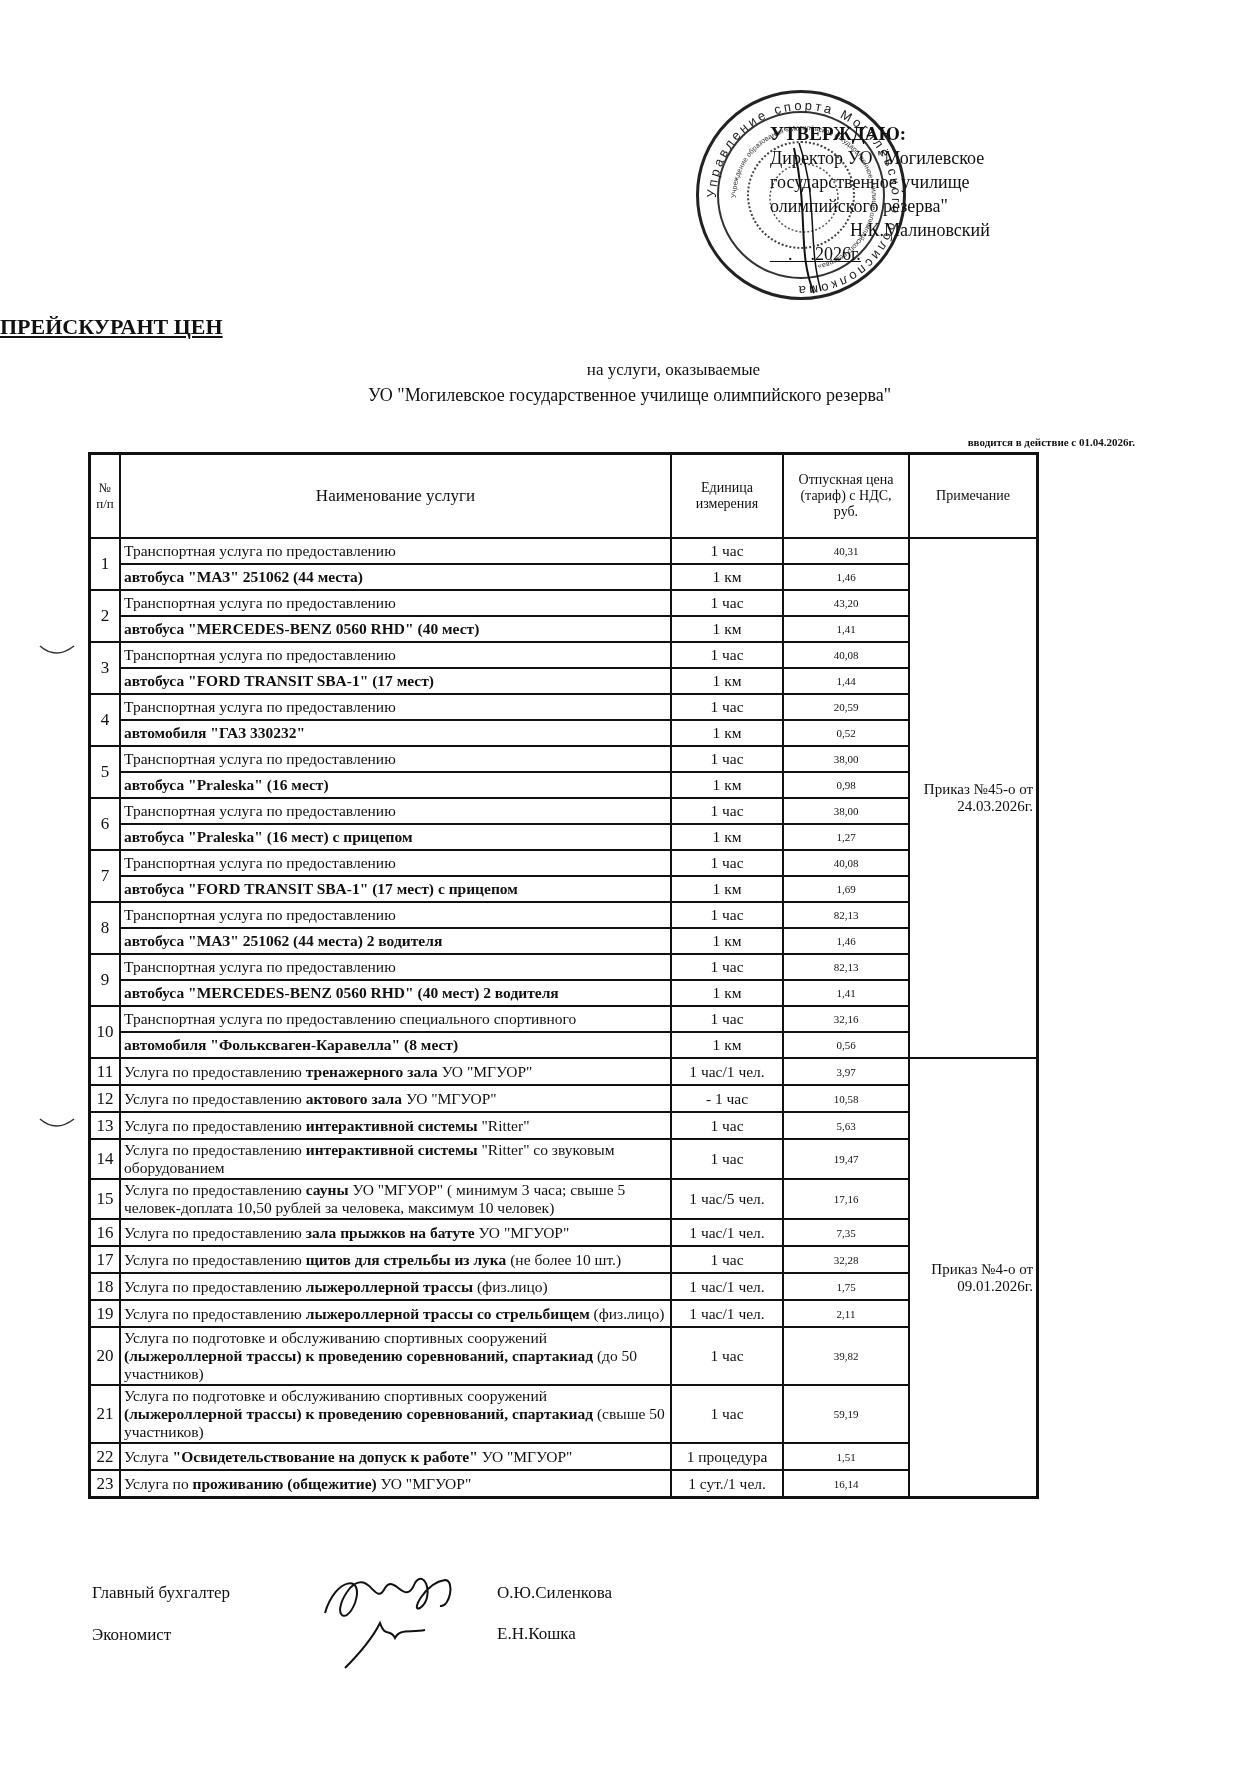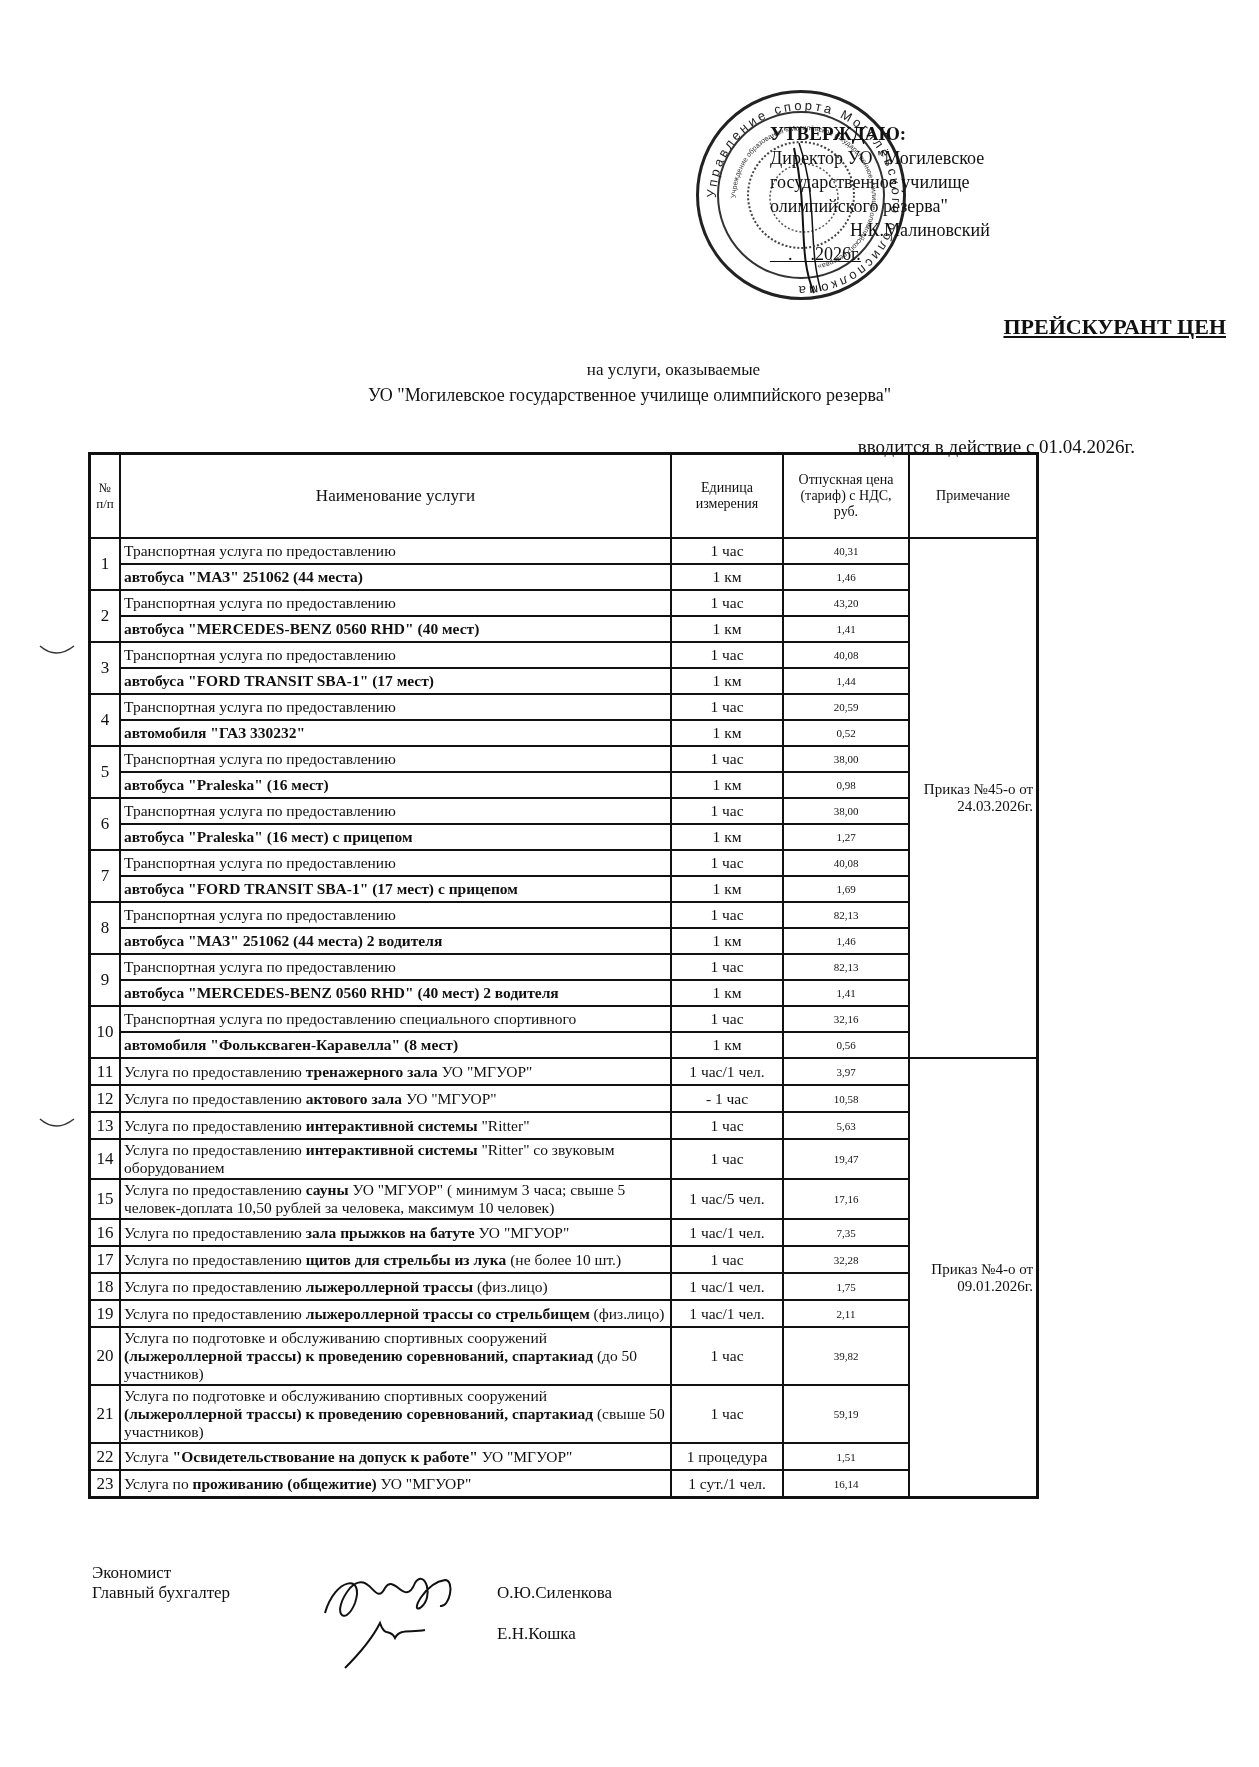--- a/index.html
+++ b/index.html
@@ -9,25 +9,25 @@
            border:3px solid #222; box-sizing:border-box; }
   .stamp::before { content:""; position:absolute; left:18px; top:18px; right:18px; bottom:18px;
            border-radius:50%; border:2px solid #333; }
   .stamp::after { content:""; position:absolute; left:48px; top:48px; right:48px; bottom:48px;
            border-radius:50%; border:2px dotted #444; }
   .stamp-text { position:absolute; left:0; top:0; width:210px; height:210px; }
   .approve { position:absolute; left:770px; top:122px; font-size:18px; line-height:24px; }
   .approve .h { font-weight:bold; font-size:19px; }
   .approve .line { white-space:nowrap; }
   .approve .date { text-decoration:underline; }
-  .title { position:absolute; left:0; width:1226px; top:314px; text-align:right;
+  .title { position:absolute; left:0; width:1226px; top:314px; text-align:left;
            font-weight:bold; font-size:22px; text-decoration:underline; }
   .sub1 { position:absolute; left:0; width:1259px; top:360px; text-align:center; font-size:17px;padding-left:44px; }
   .sub2 { position:absolute; left:0; width:1259px; top:385px; text-align:center; font-size:18px; }
-  .effective { position:absolute; right:124px; top:436px; font-size:19px; font-weight:normal; }
+  .effective { position:absolute; right:124px; top:436px; font-size:11px; font-weight:bold; }
   table.prices { position:absolute; left:88px; top:452px; width:951px; border-collapse:collapse;
            border:3px solid #111; font-size:15.5px; }
   table.prices th, table.prices td { border:2px solid #111; padding:1px 3px; }
   table.prices th { font-weight:normal; font-size:14px; height:80px; }
   th.c-name { font-size:17px !important; }
   td.num { text-align:center; width:22px; font-size:17px; }
   td.name { text-align:left; }
   td.unit { text-align:center; width:104px;margin-left:41px; }
   td.price { text-align:center; width:118px; font-size:11px; }
   td.note { text-align:right; width:120px; font-size:15px; vertical-align:middle; }
@@ -272,21 +272,21 @@
         <td class="num">23</td>
         <td class="name"><span>Услуга по </span><span class="b">проживанию (общежитие)</span><span> УО "МГУОР"</span></td>
         <td class="unit">1 сут./1 чел.</td>
         <td class="price">16,14</td>
       </tr>
     </tbody>
 </table>
 
 <div class="sig" style="left:92px;top:1583px">Главный  бухгалтер</div>
 <div class="sig" style="left:497px;top:1583px">О.Ю.Силенкова</div>
-<div class="sig" style="left:92px;top:1563px">Экономист</div>
+<div class="sig" style="left:92px;top:1625px">Экономист</div>
 <div class="sig" style="left:497px;top:1624px">Е.Н.Кошка</div>
 
 <svg class="scribble" style="left:315px;top:1568px" width="150" height="110" viewBox="0 0 150 110">
   <path d="M10,45 C20,10 50,5 40,35 C30,60 15,45 35,20 C55,0 60,40 70,20 C80,5 90,40 100,15 C110,0 120,30 105,40 C95,45 110,15 130,12 C140,12 135,40 125,38" stroke="#111" stroke-width="2" fill="none"></path>
   <path d="M30,100 C50,80 60,65 65,55 C70,70 75,60 80,70 C85,60 95,65 110,62" stroke="#111" stroke-width="2" fill="none"></path>
 </svg>
 
 <svg class="mark" style="left:38px;top:644px" width="40" height="16">
     <path d="M2,2 Q18,16 36,2" stroke="#333" stroke-width="1.5" fill="none"></path>
   </svg>

